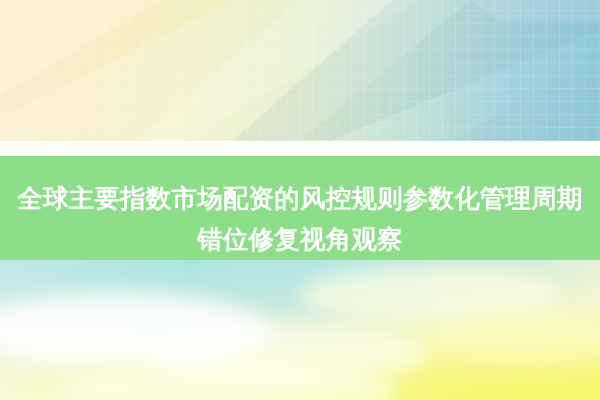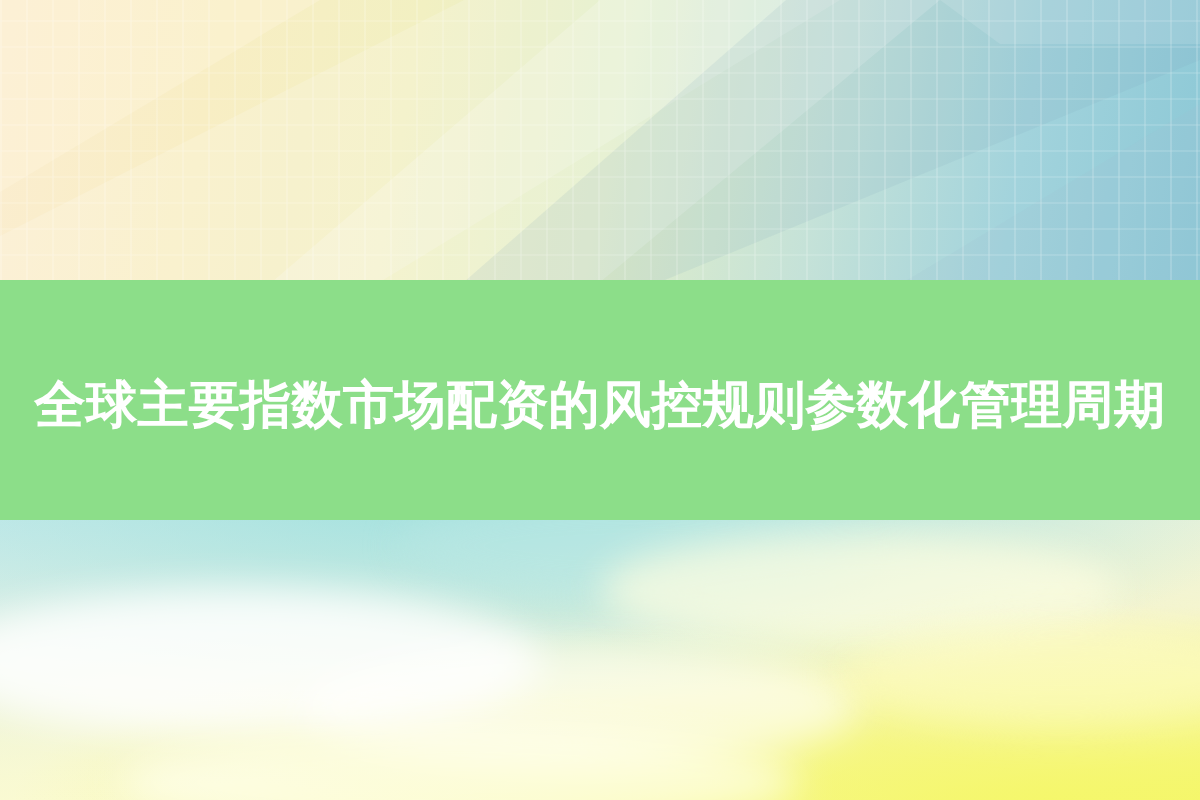--- a/index.html
+++ b/index.html
@@ -54,21 +54,21 @@
       repeating-linear-gradient(90deg, rgba(255,255,255,0.30) 0 1px, rgba(0,0,0,0) 1px 13px),
       repeating-linear-gradient(0deg,  rgba(255,255,255,0.22) 0 1px, rgba(0,0,0,0) 1px 13px);
     opacity: 0.55;
     pointer-events: none;
   }
 
   
   .title-band {
     position: absolute;
     left: 0;
-    top: 140px;
+    top: 156px;
     width: 600px;
     height: 126px;
     background: #8cde89;
     display: flex;
     flex-direction: column;
     align-items: center;
     justify-content: center;
     box-sizing: border-box;
   }
   .title-line {
@@ -128,20 +128,21 @@
       <polygon points="470,0 600,0 600,22 500,22" fill="#ffffff" opacity="0.12"></polygon>
 
       <polygon points="0,0 160,0 0,96" fill="#fff7df" opacity="0.35"></polygon>
     </svg>
 
     <div class="grid-texture"></div>
   </div>
 
   <div class="title-band">
     <div class="title-line">全球主要指数市场配资的风控规则参数化管理周期</div>
+    <div class="title-line">错位修复视角观察</div>
   </div>
 
   <div class="bottom-panel">
     <div class="cloud cloud-f"></div>
     <div class="cloud cloud-c"></div>
     <div class="cloud cloud-a"></div>
     <div class="cloud cloud-b"></div>
     <div class="cloud cloud-d"></div>
     <div class="cloud cloud-e"></div>
   </div>

